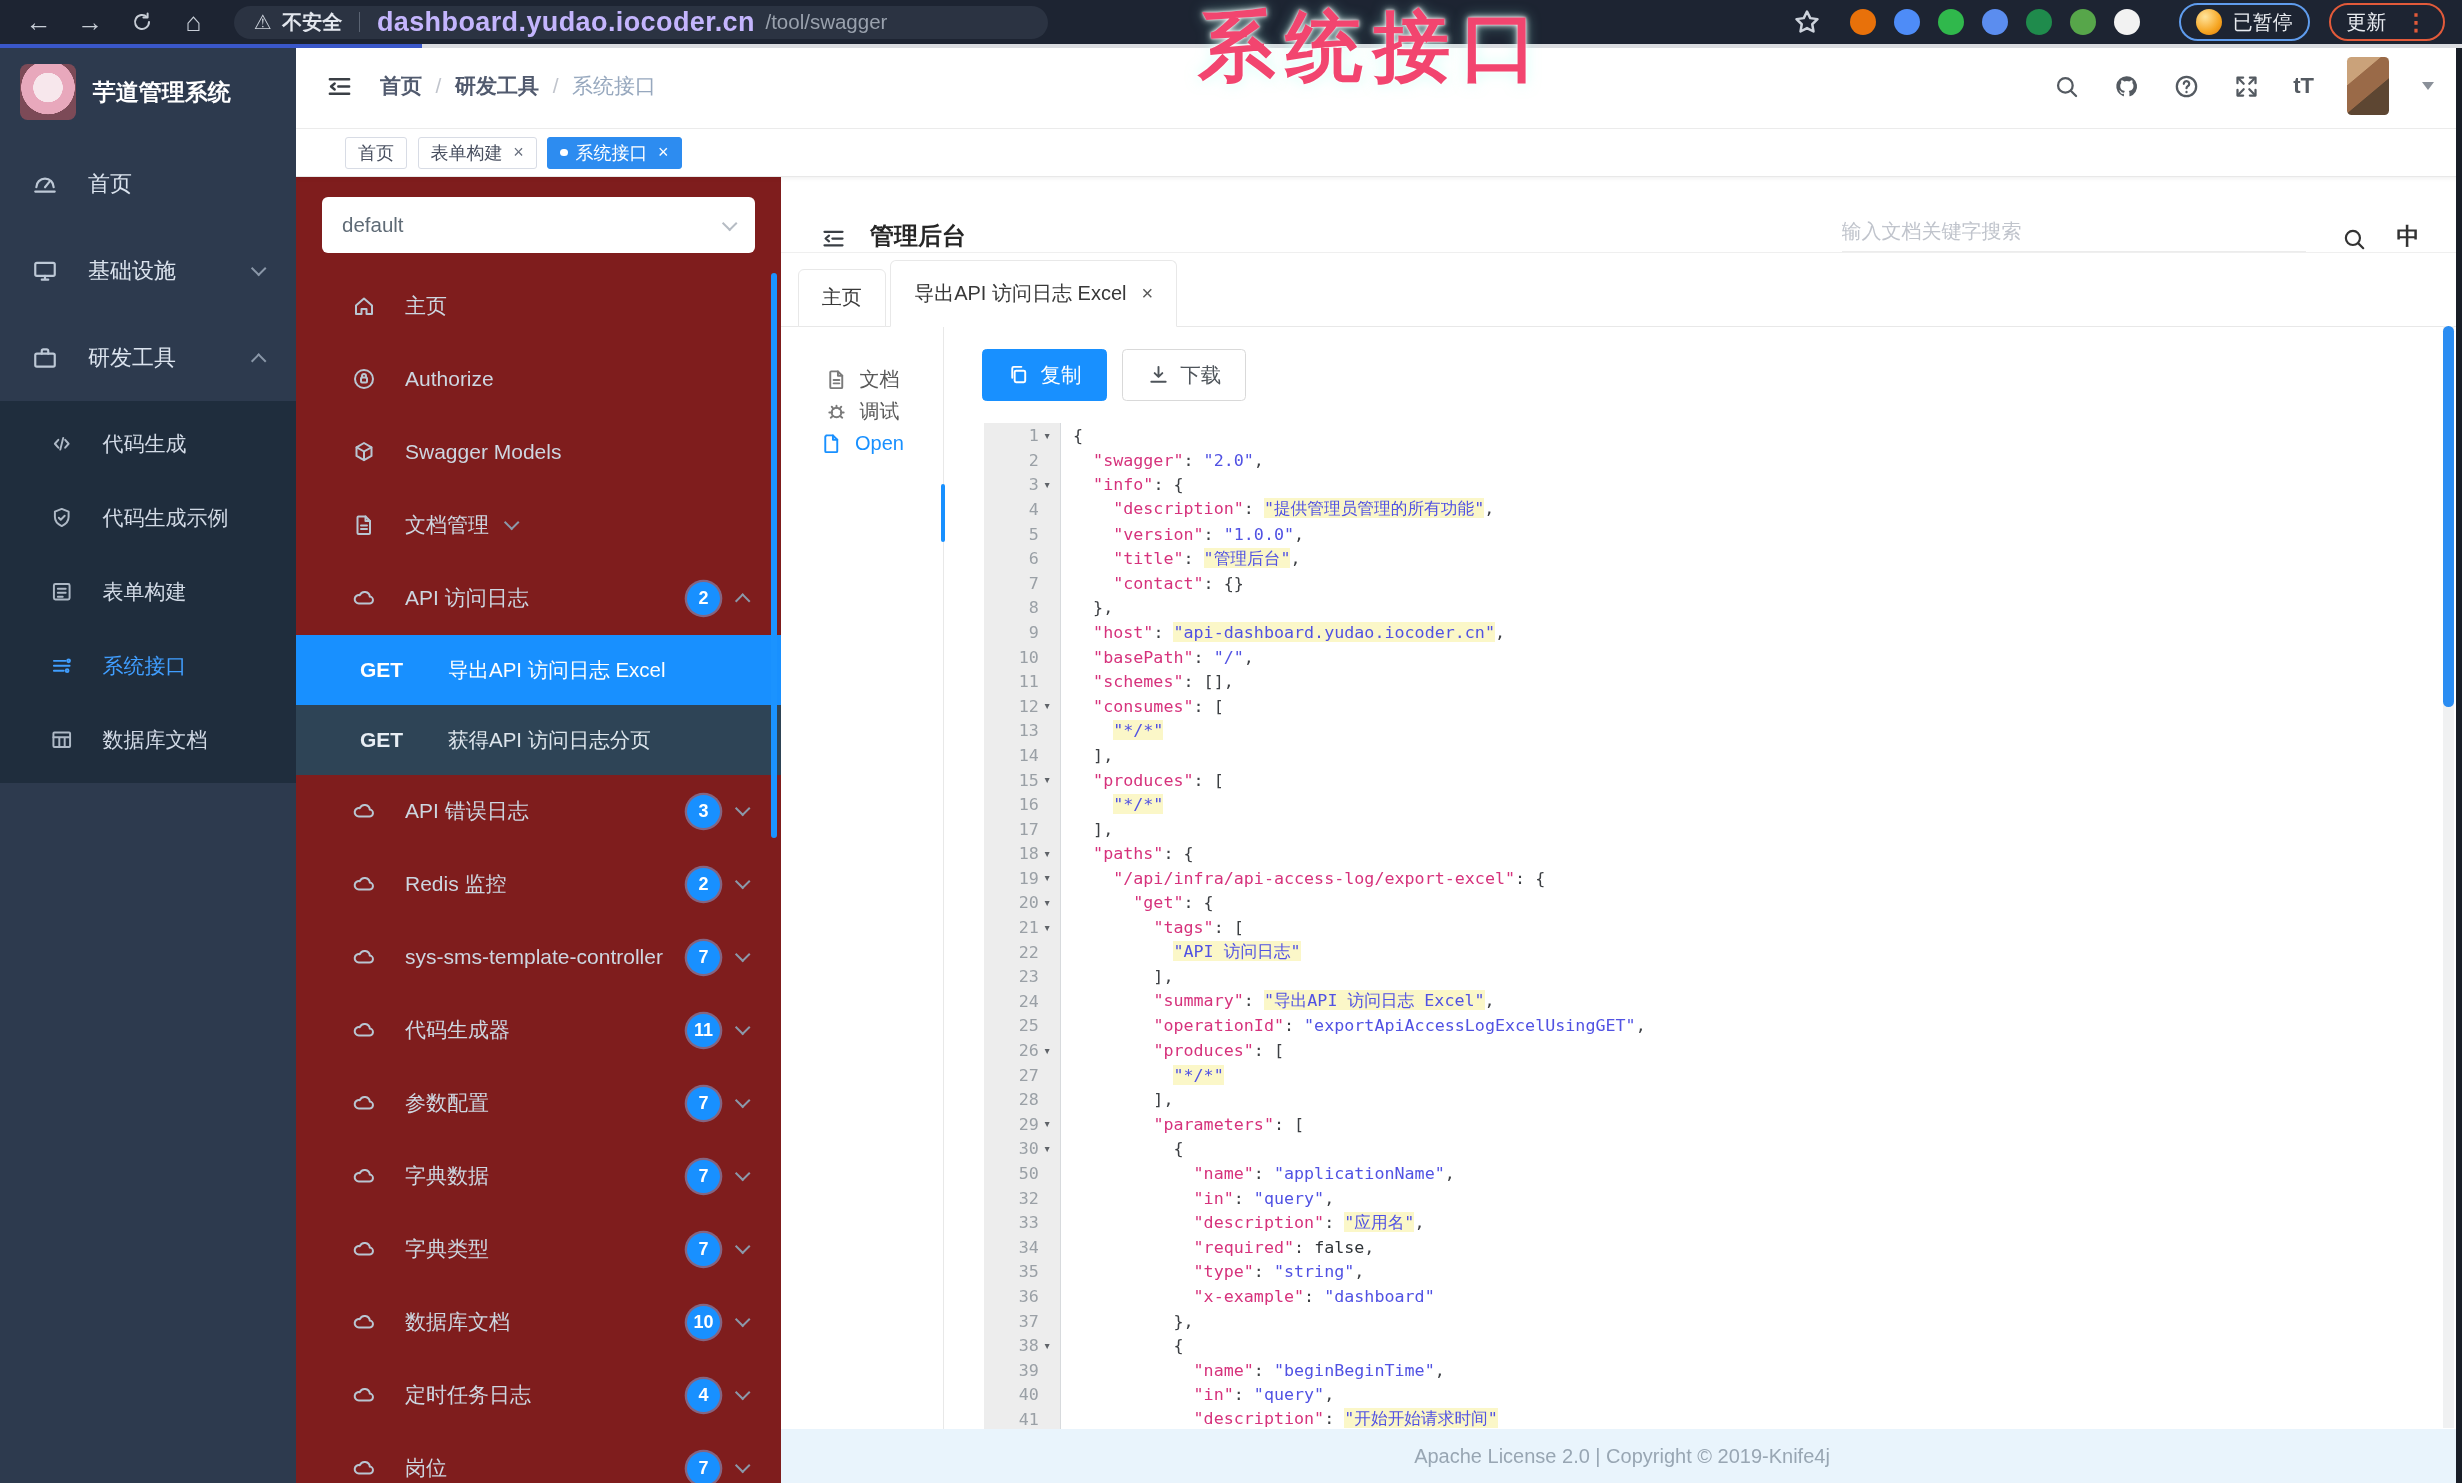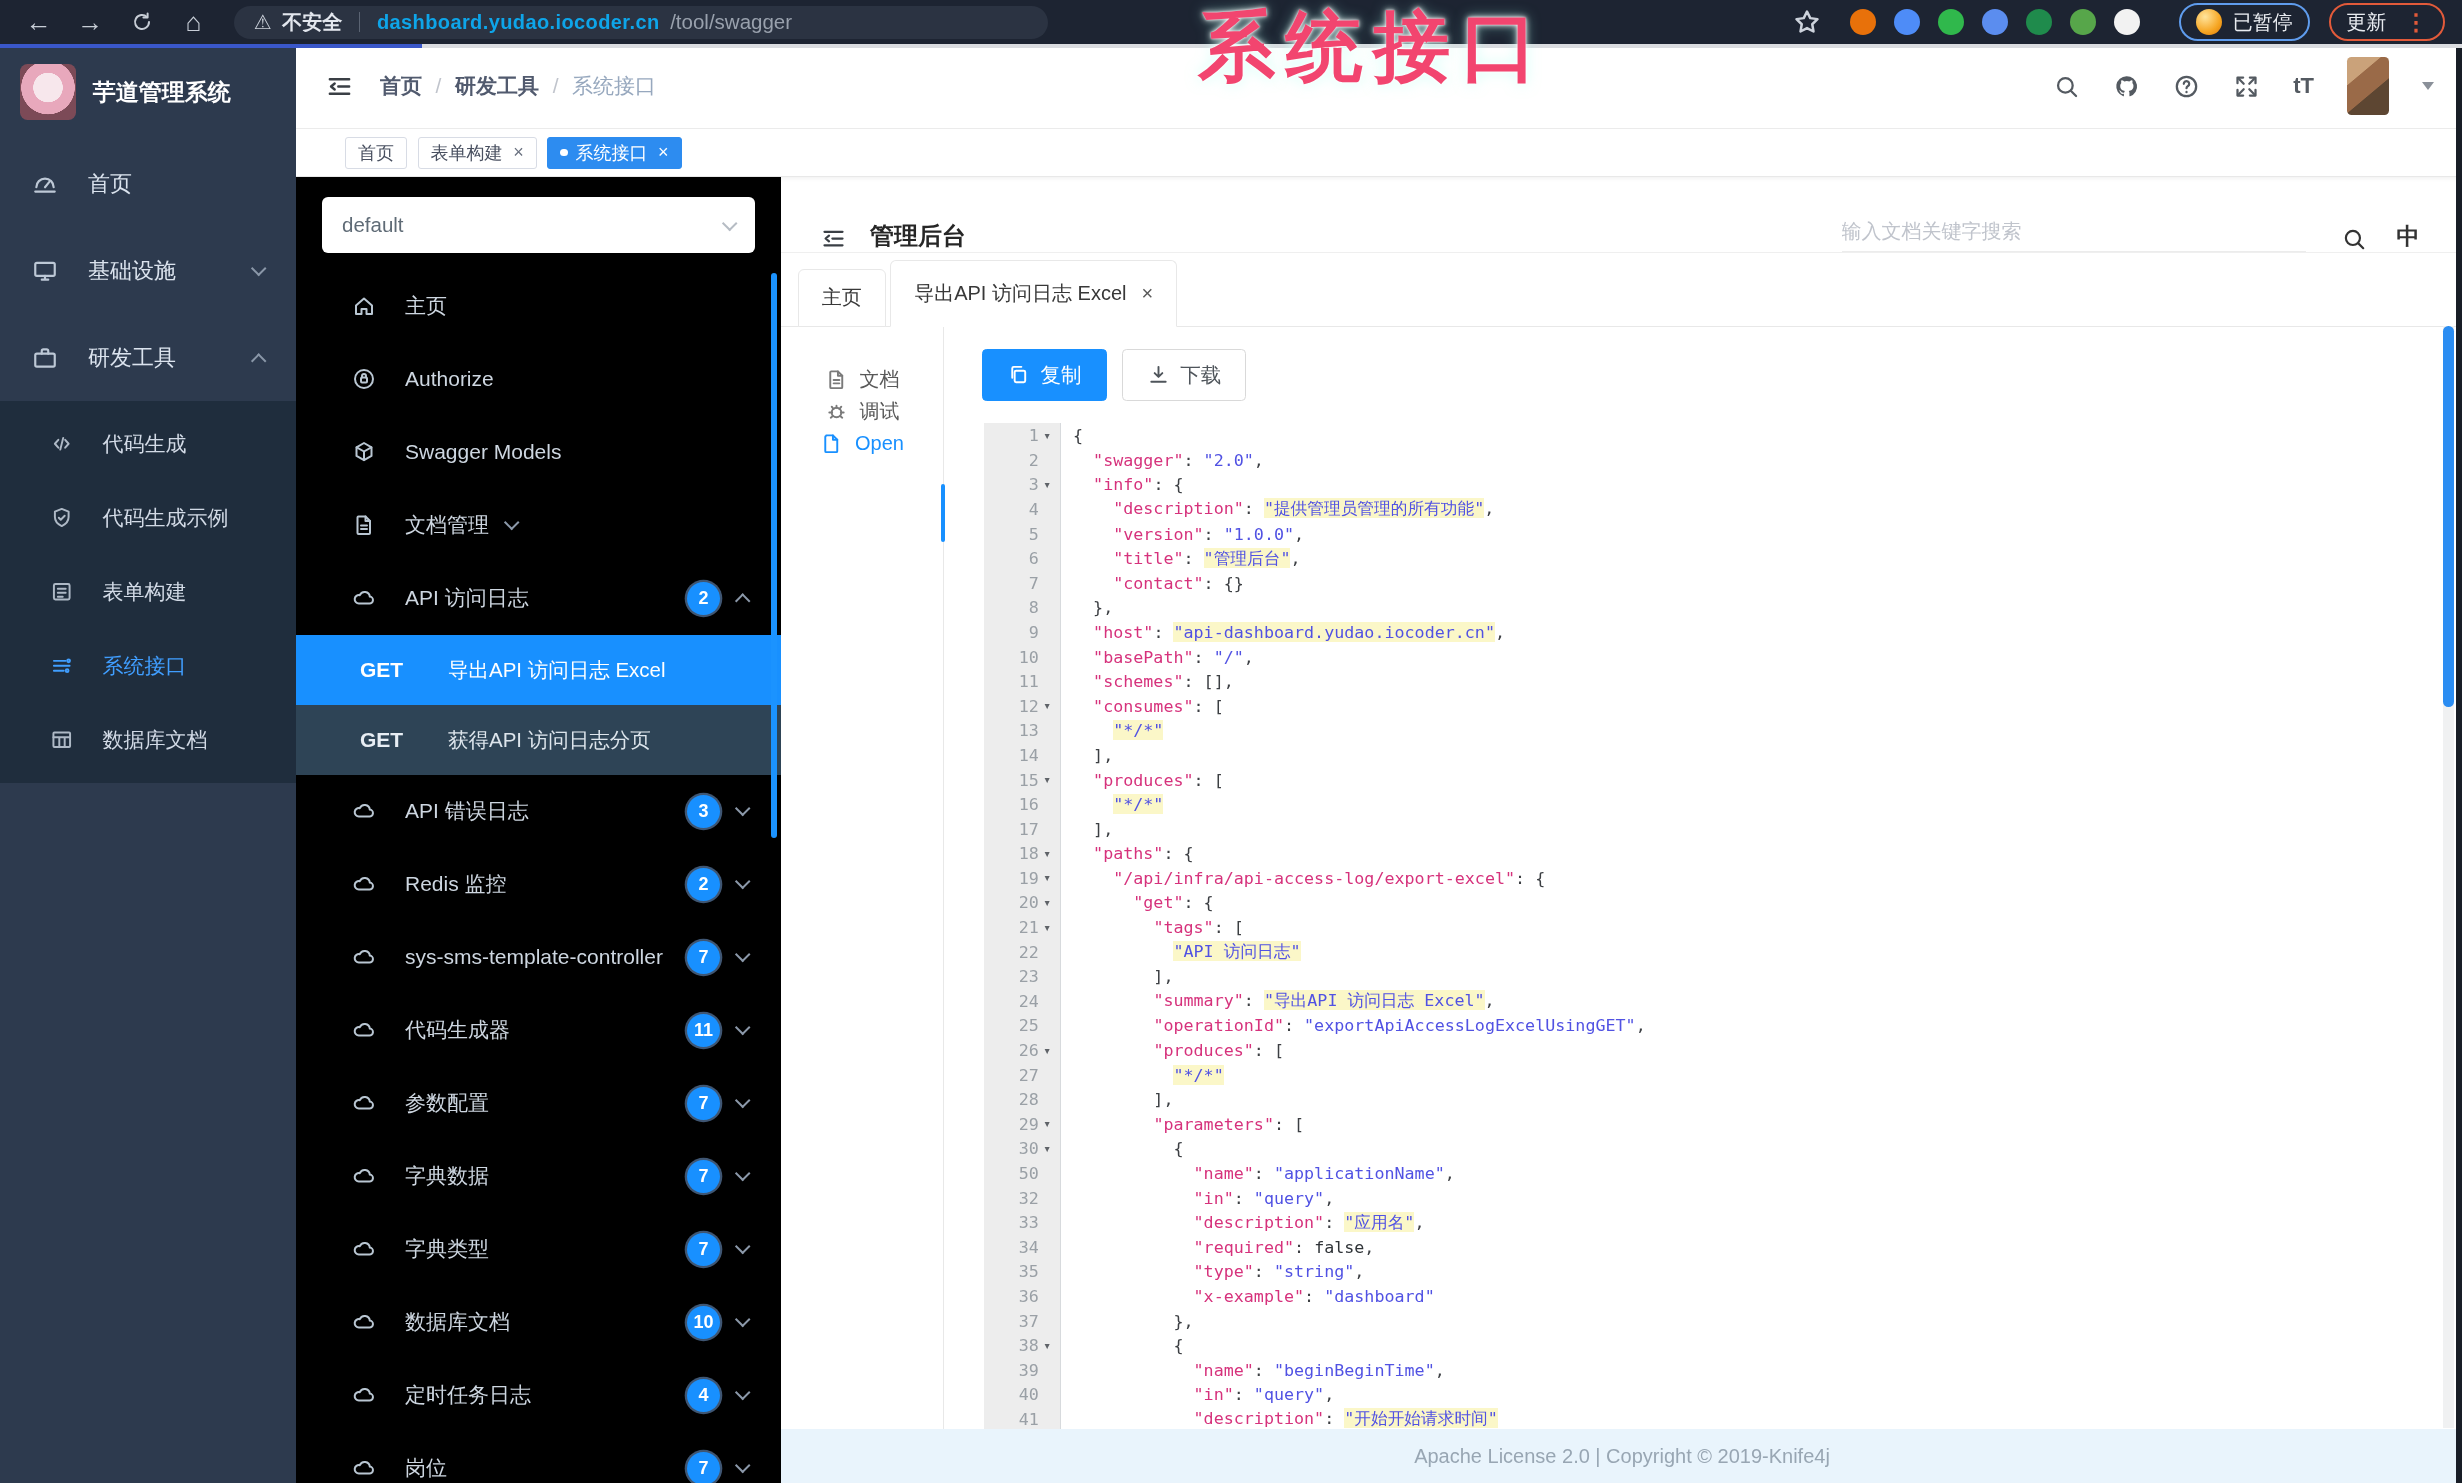--- a/index.html
+++ b/index.html
@@ -12,21 +12,21 @@
   .browser-bar { position:absolute; left:0; top:0; width:2462px; height:44px; background:#1d2432;
     display:flex; align-items:center; padding:0 16.7px; gap:7.6px; z-index:40; }
   .bnav { width:44px; height:35px; display:flex; align-items:center; justify-content:center;
     color:#c7cdd6; font-size:26px; border-radius:6px; }
   .bnav .ic { width:24px; height:24px; color:#c7cdd6; }
   .url-bar { margin-left:10.6px; width:814px; height:33px; background:#2b3342; border-radius:16.7px;
     display:flex; align-items:center; padding:0 20px; gap:10.6px; color:#dfe3ea; }
   .url-warn { font-size:20px; color:#cdd3dc; }
   .url-sec { font-size:20px; font-weight:700; color:#e3e7ee; }
   .url-sep { width:1.5px; height:20px; background:#5a6372; margin:0 6px; }
-  .url-host { font-size:20px; font-weight:700; color:#0ea5e9; letter-spacing:0.4px; }
+  .url-host { font-size:27px; font-weight:700; color:#c4b5fd; letter-spacing:0.4px; }
   .url-path { font-size:20.5px; color:#99a1ad; }
   .b-spacer { flex:1; }
   .star { width:30px; height:30px; color:#cdd3dc; }
   .exts { display:flex; align-items:center; gap:18px; margin:0 20px; }
   .ext { width:26px; height:26px; border-radius:50%; }
   .pill { display:flex; align-items:center; gap:10.6px; border-radius:21px; padding:3.8px 15px; margin-left:12px; }
   .pill.paused { border:2.3px solid #5f9ced; }
   .pill.update { border:2.3px solid #e25a3a; }
   .emoji-dot { width:26px; height:26px; border-radius:50%;
     background:radial-gradient(circle at 35% 30%, #ffe49c, #f6a623 60%, #d97706); }
@@ -79,21 +79,21 @@
   .tag { height:32px; display:flex; align-items:center; gap:7.6px; padding:0 12px; background:#fff;
     border:0.8px solid #d8dce5; border-radius:3px; font-size:18px; color:#495060; }
   .tag .x { font-size:18px; color:#6b7280; margin-left:3px; }
   .tag.active { background:#2d8cf0; border-color:#2d8cf0; color:#fff; }
   .tag.active .x { color:#fff; }
   .tag-dot { width:7.6px; height:7.6px; border-radius:50%; background:#fff; }
 
   .workspace { display:flex; height:1307px; }
 
   
-  .snav { width:485px; background:#000000; position:relative; flex:0 0 auto; overflow:hidden; }
+  .snav { width:485px; background:#7f1d1d; position:relative; flex:0 0 auto; overflow:hidden; }
   .snav-select { margin:20px 26px 16.7px; height:56px; background:#fff; border-radius:6px;
     display:flex; align-items:center; padding:0 20px; font-size:20.5px; color:#5f6b76; }
   .snav-select .chev { border-color:#b6bcc4; margin-top:-3px; }
   .nv { height:73px; display:flex; align-items:center; padding:0 33px 0 56px; color:#cdd6e0; font-size:21px; }
   .nv .ic { width:24px; height:24px; margin-right:29px; color:#b9c6d2; }
   .nv .chev { border-color:#8b98a9; margin-left:16.7px; }
   .badge { margin-left:auto; min-width:33px; height:33px; border-radius:16.7px; background:#1890ff;
     color:#fff; font-size:18px; font-weight:700; display:flex; align-items:center; justify-content:center;
     padding:0 6px; box-shadow:0 0 0 2.3px rgba(140,190,255,.45); }
   .op { height:70px; display:flex; align-items:center; padding-left:64px; }

